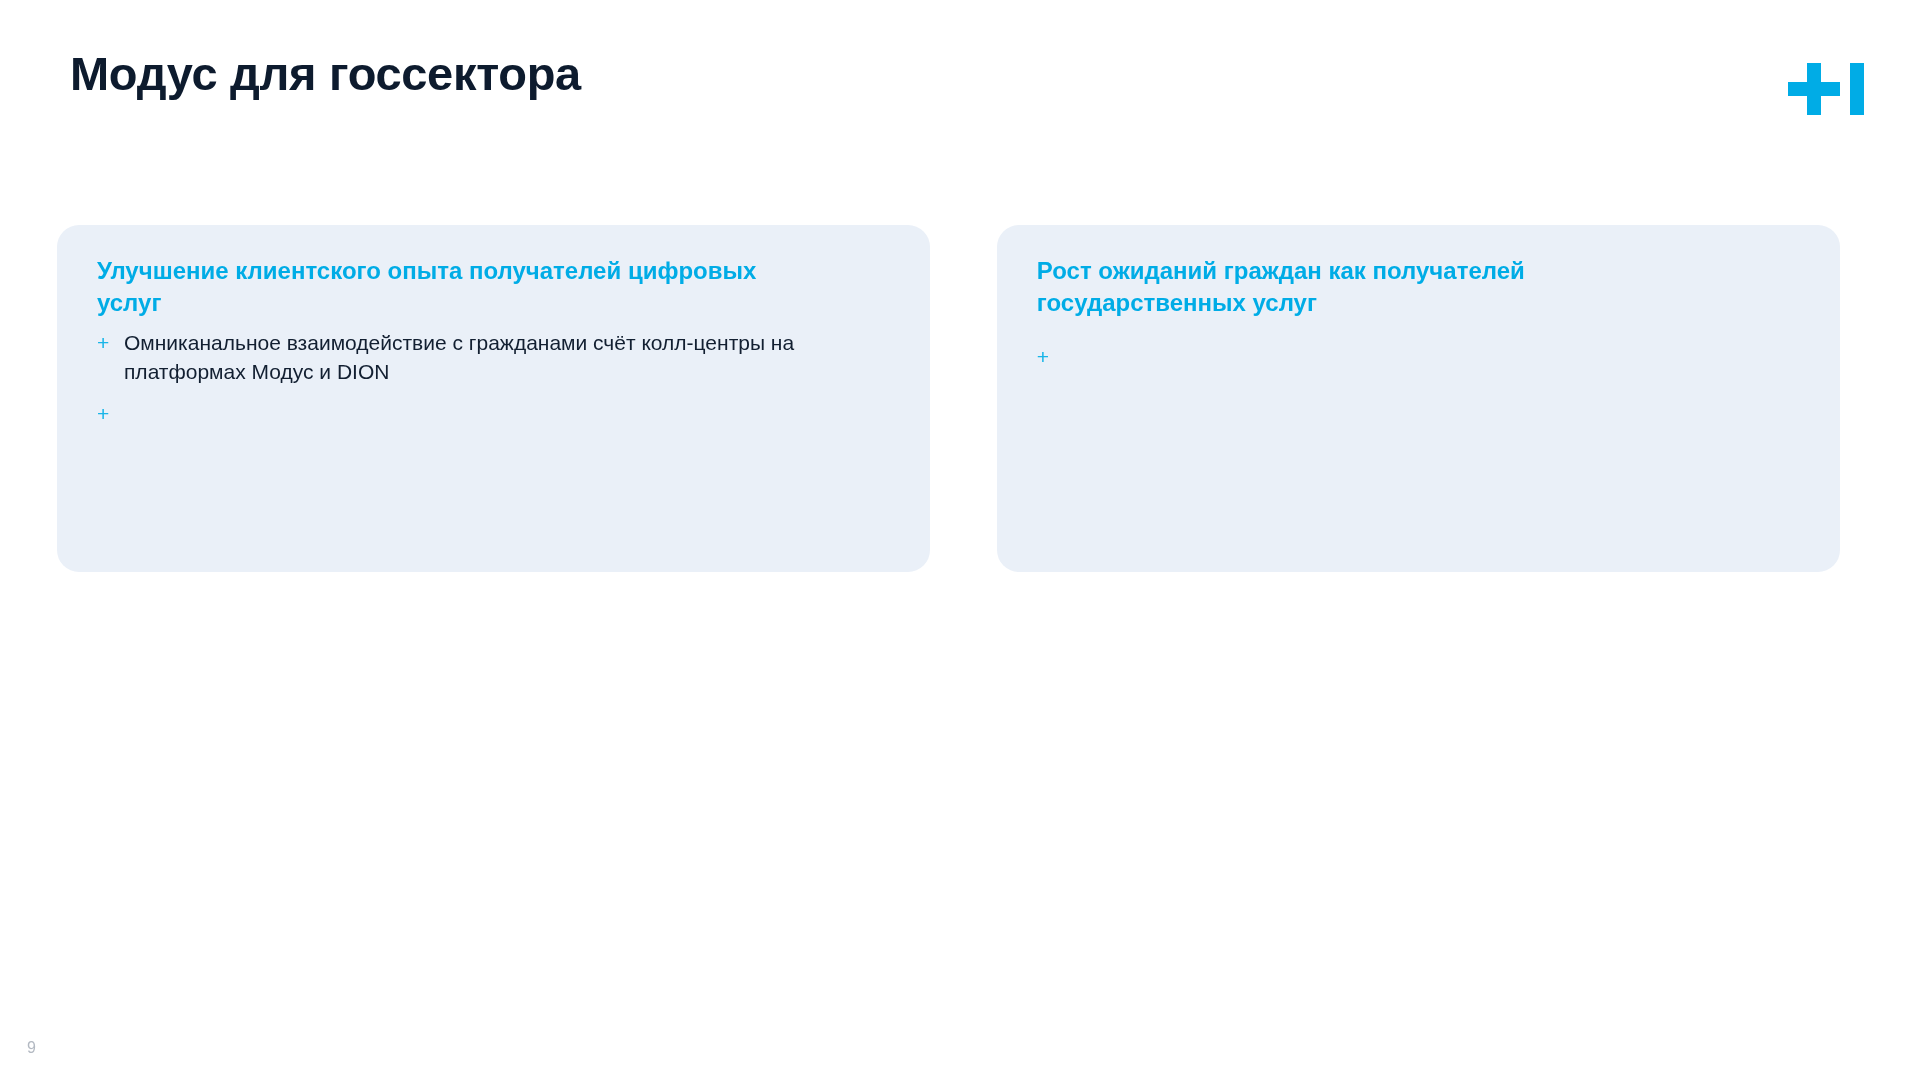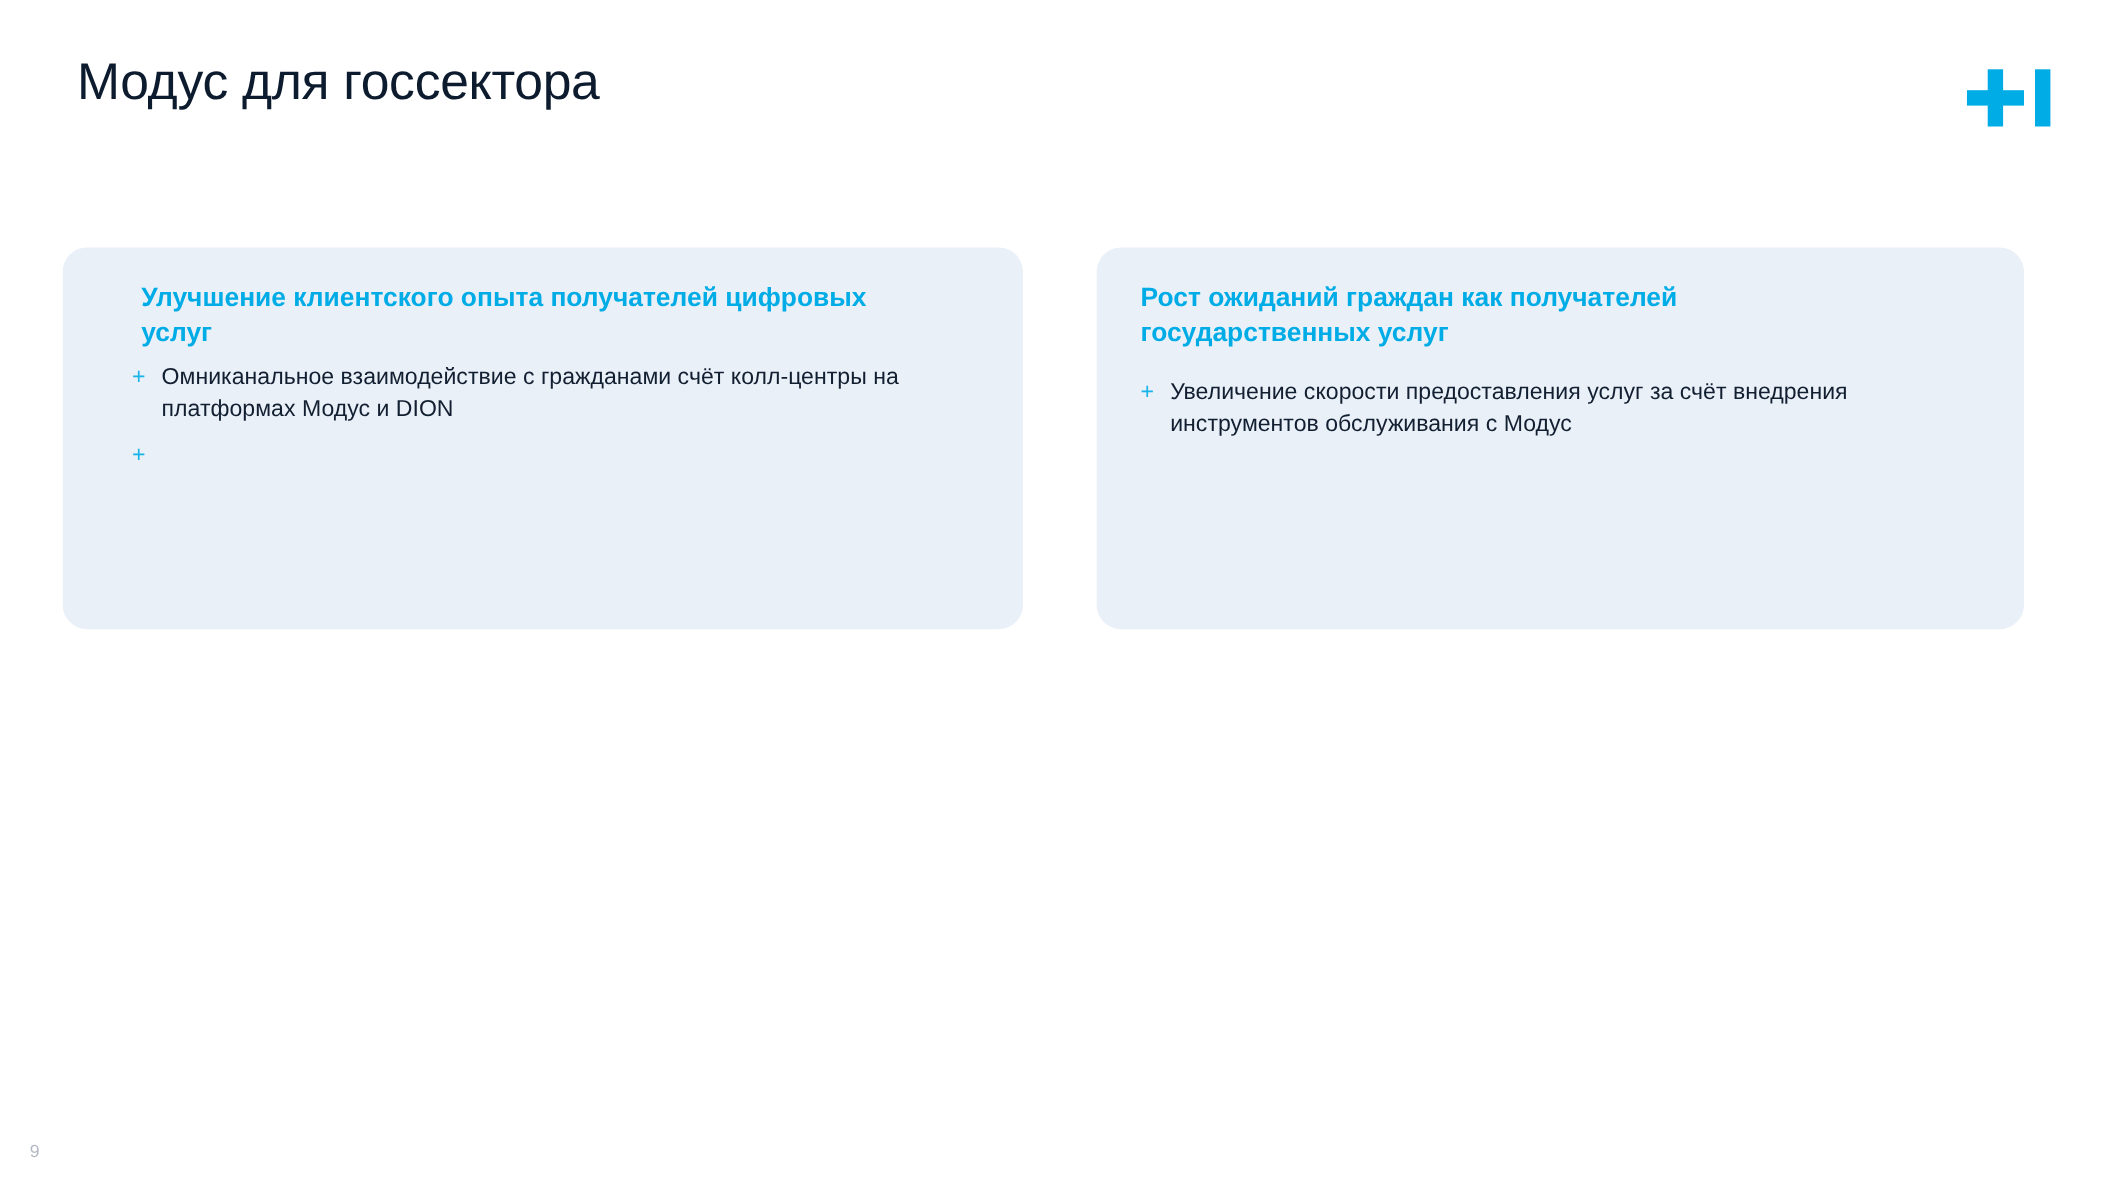--- a/index.html
+++ b/index.html
@@ -17,21 +17,21 @@
 
   
   .slide-header {
     position: absolute;
     left: 70px;
     top: 48px;
     width: 1300px;
   }
   .slide-title {
     font-size: 47px;
-    font-weight: normal;
+    font-weight: bold;
     color: #0d1b2e;
     line-height: 1.12;
     letter-spacing: -0.3px;
     white-space: nowrap;
   }
   .slide-subtitle {
     font-size: 25px;
     font-weight: bold;
     color: #00ace6;
     line-height: 1.25;
@@ -59,21 +59,21 @@
     gap: 67px;
   }
   .card {
     background: #eaf0f8;
     border-radius: 22px;
     padding: 30px 40px 28px 40px;
     box-sizing: border-box;
     display: flex;
     flex-direction: column;
   }
-  .card-left  { width: 909px; align-items: center; }
+  .card-left  { width: 909px; }
   .card-right { width: 878px; }
 
   .card-heading {
     font-size: 24px;
     font-weight: bold;
     color: #00ace6;
     line-height: 1.34;
     margin: 0 0 10px 0;
     max-width: 730px;
   }
@@ -145,20 +145,19 @@
         <span class="bullet-marker">+</span>
       </li>
     </ul>
   </div>
 
   <div class="card card-right">
     <h2 class="card-heading">Рост ожиданий граждан как получателей государственных услуг</h2>
     <ul class="bullet-list">
       <li class="bullet-item">
         <span class="bullet-marker">+</span>
-        <span>Увеличение скорости предоставления услуг за счёт внедрения инструментов обслуживания с Модус</span>
       </li>
     </ul>
   </div>
 
 </div>
 
 <div class="page-number">9</div>
 
 </body></html>

